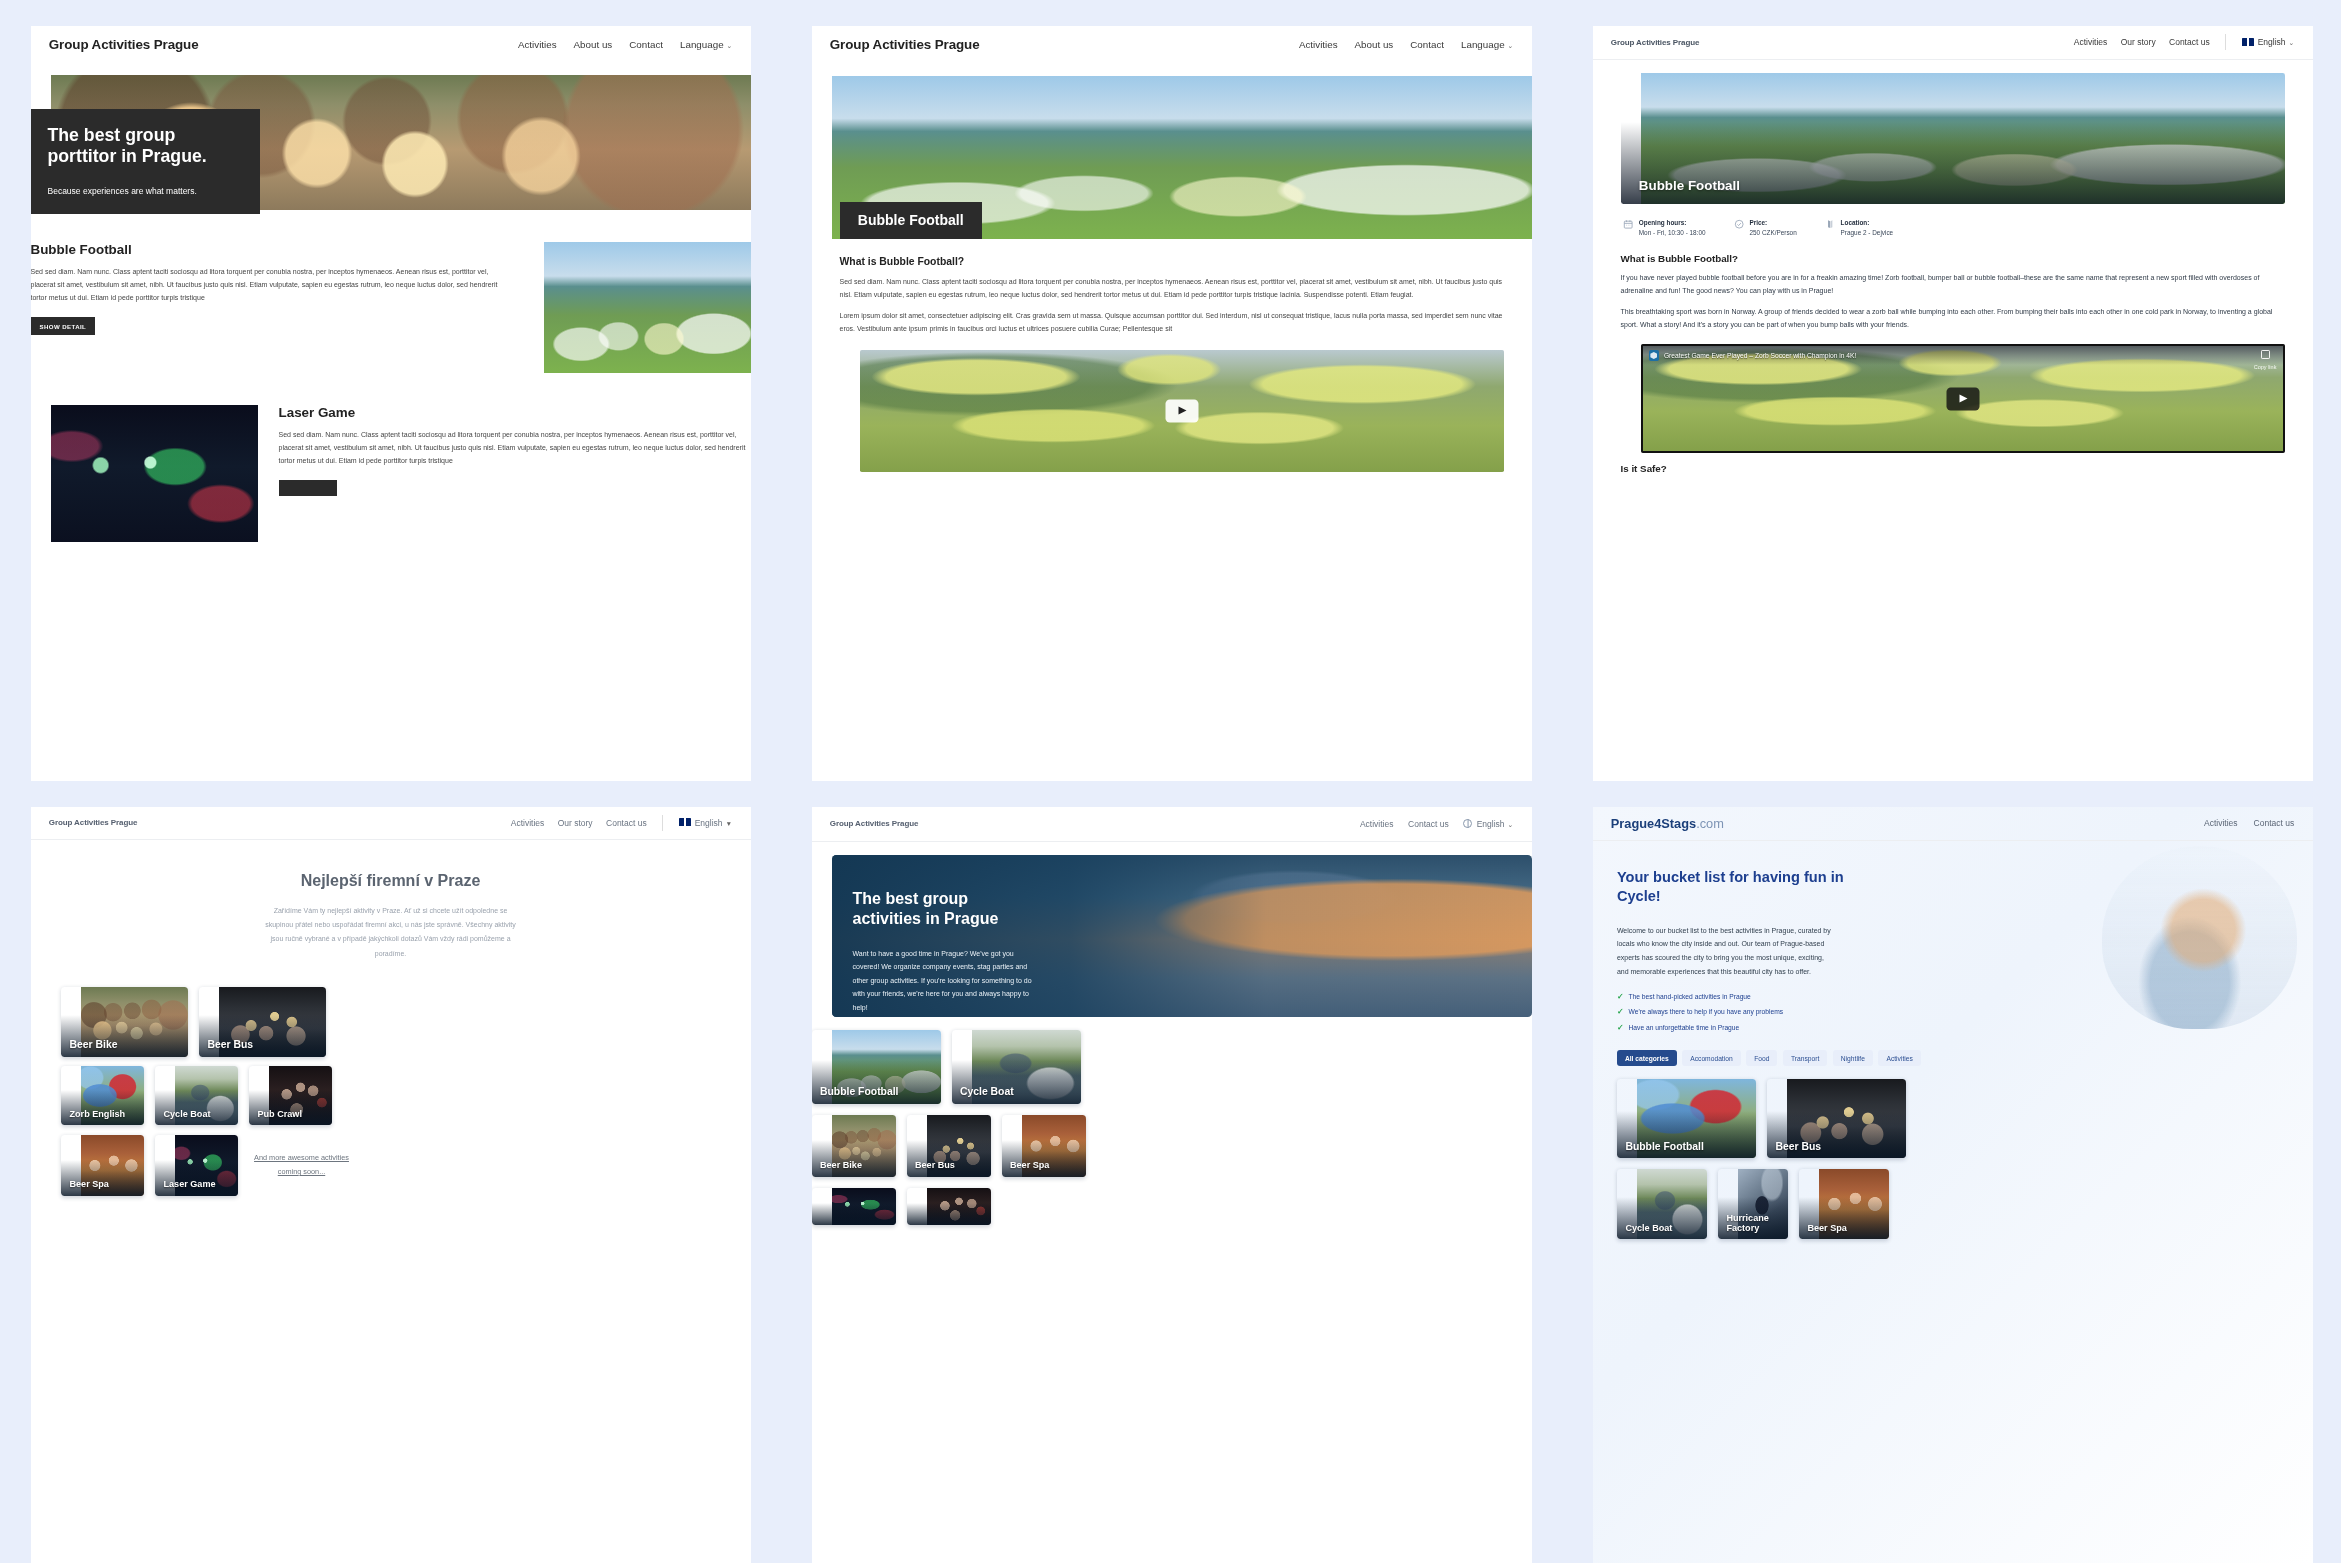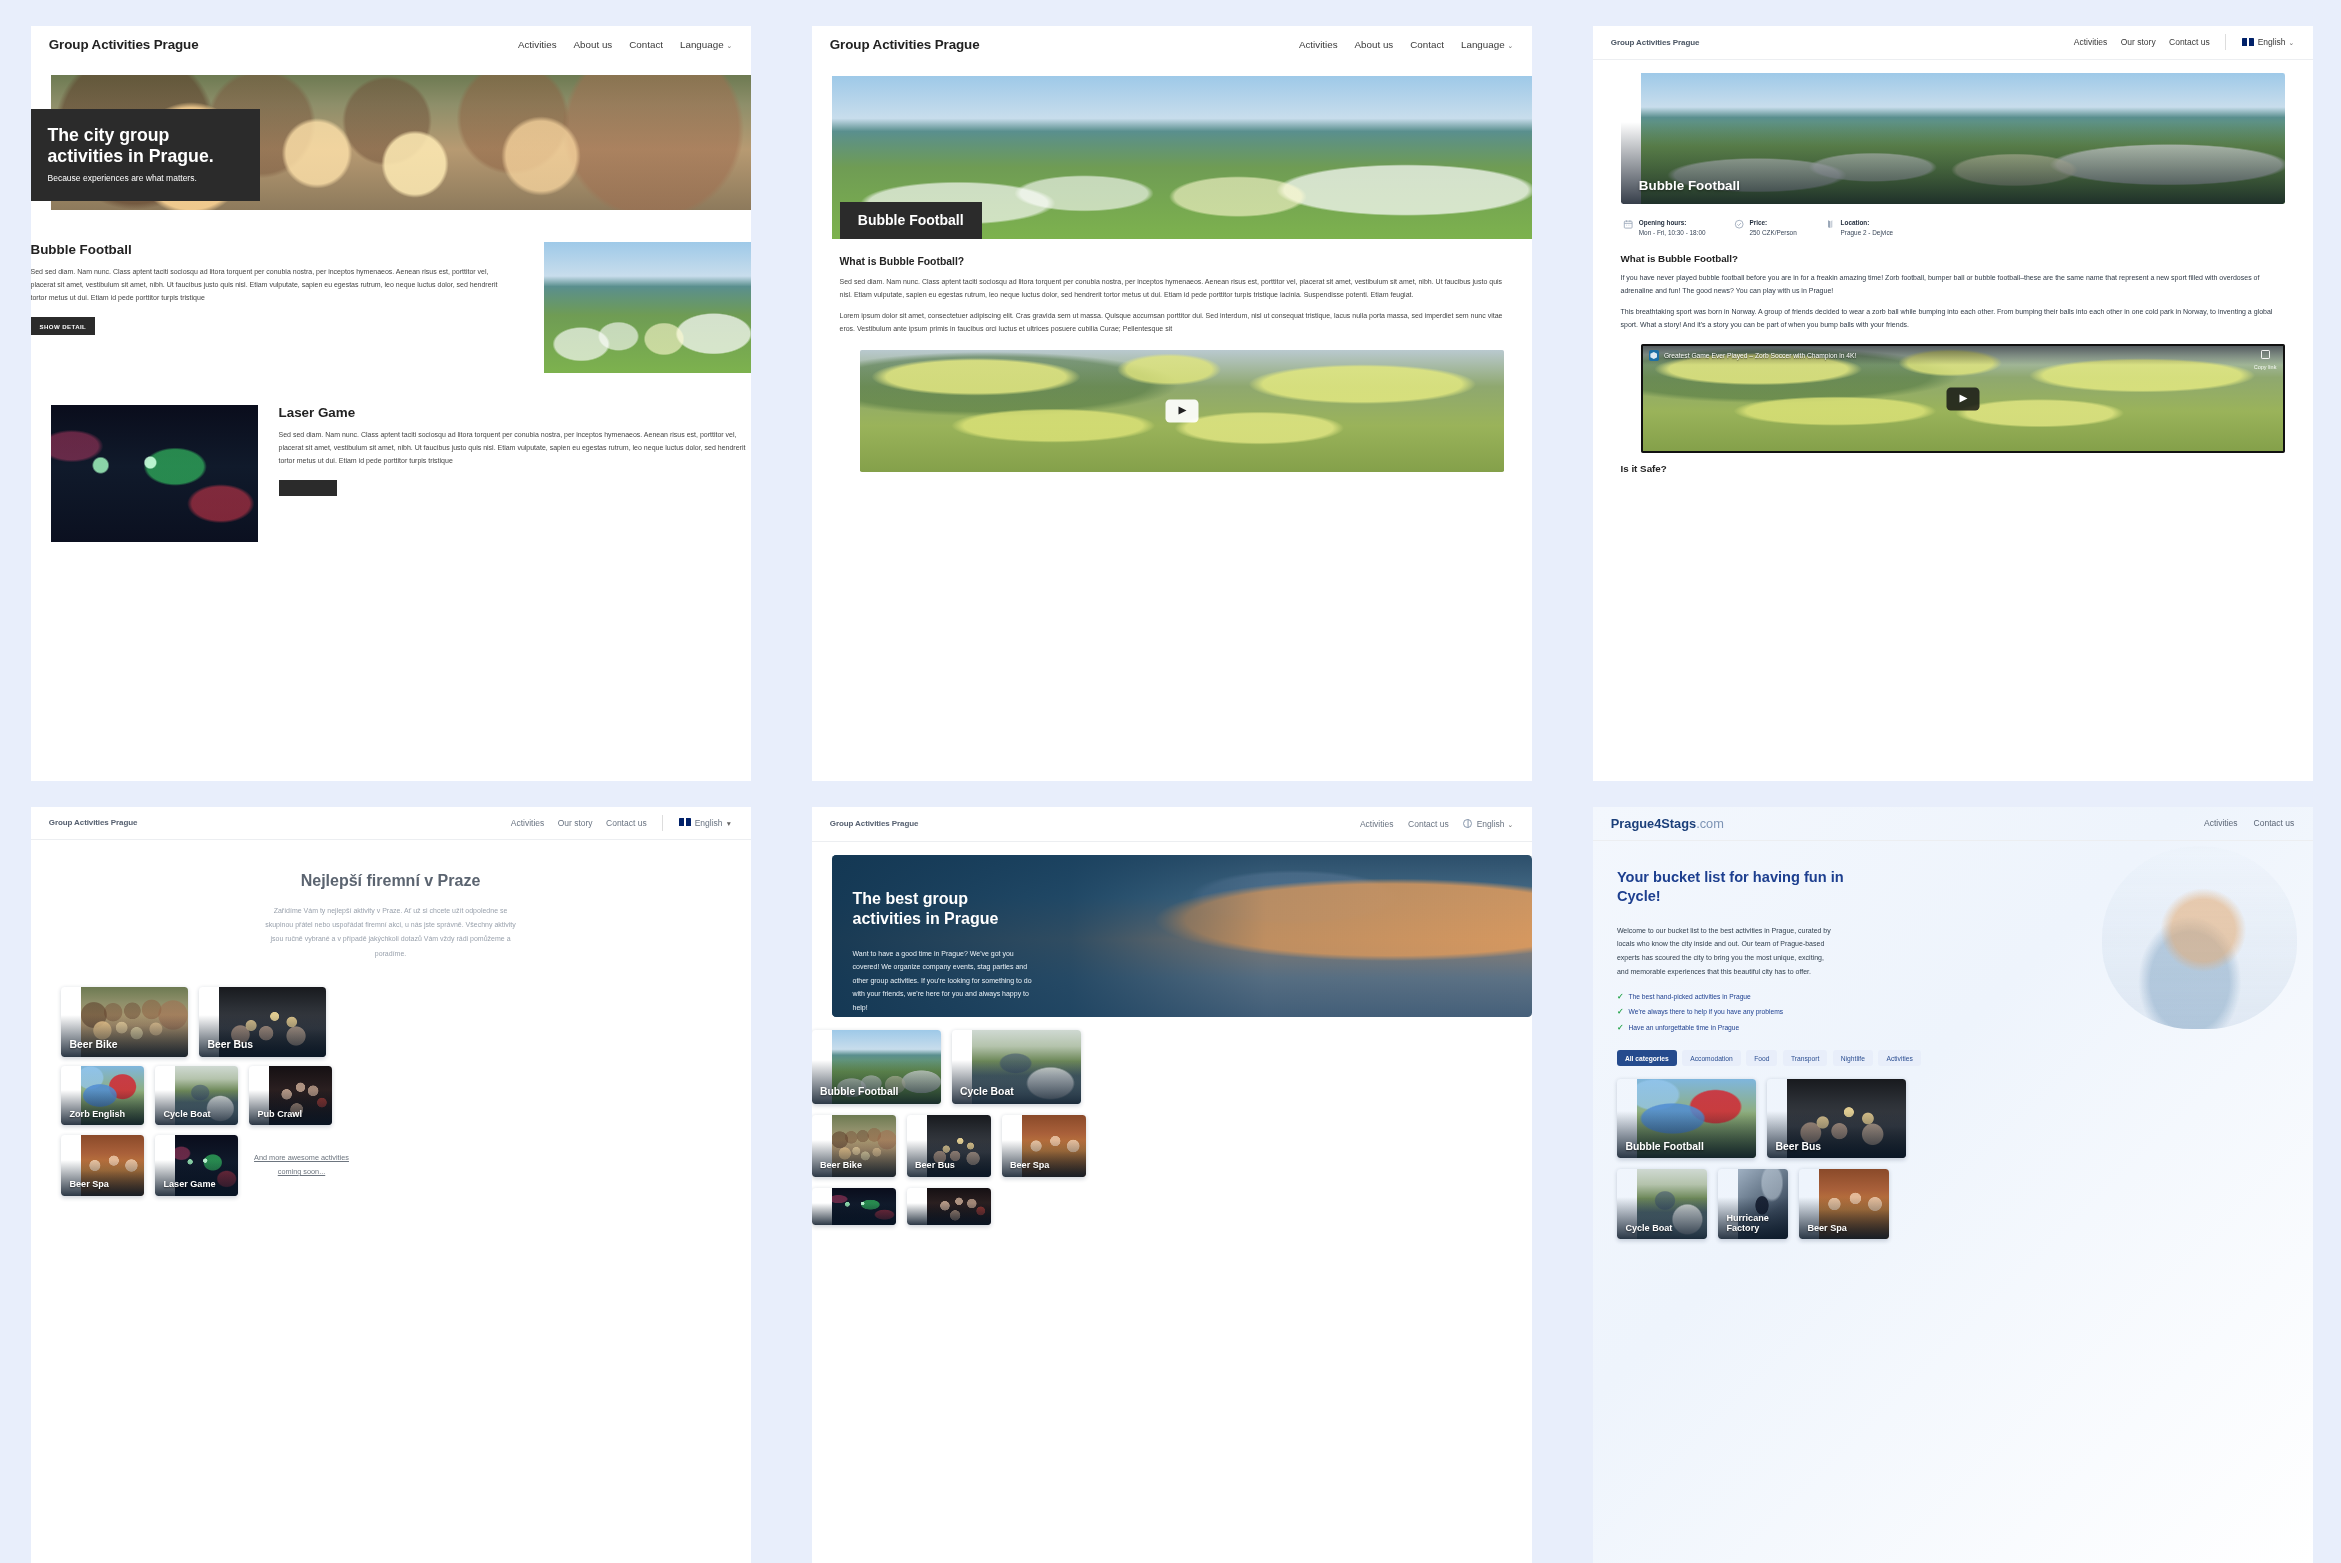--- a/index.html
+++ b/index.html
@@ -162,21 +162,21 @@
       radial-gradient(ellipse at 62% 64%, rgba(228,232,132,.8) 0 13%, transparent 15%),
       radial-gradient(ellipse at 20% 28%, rgba(70,110,60,.5) 0 22%, transparent 26%),
       linear-gradient(to bottom, #b9c9cf 0%, #8fa86f 30%, #9ab35a 62%, #84a04a 100%);
   }
 
   
   .hero-caption {
     position: absolute; background: #2b2b2b; color: #fff;
   }
   .hero-caption h1 { font-size: 17.7px; line-height: 1.22; font-weight: bold; }
-  .hero-caption p { font-size: 8.5px; margin-top: 5px; }
+  .hero-caption p { font-size: 8.5px; margin-top: 18px; }
 
   .cardgrid { display: flex; flex-wrap: wrap; gap: 11px; }
   .card {
     position: relative; border-radius: 3.7px; overflow: hidden;
     box-shadow: 0 1.2px 4.3px rgba(20,40,70,.20);
   }
   .card .ph { position: absolute; inset: 0; }
   .card::after {
     content: ""; position: absolute; left: 0; right: 0; bottom: 0; height: 60%;
     background: linear-gradient(to top, rgba(8,22,38,.85), rgba(8,22,38,0));
@@ -273,21 +273,21 @@
         <span class="navlink">Activities</span>
         <span class="navlink">About us</span>
         <span class="navlink">Contact</span>
         <span class="navlink"><span>Language</span><span class="caret">⌄</span></span>
       </div>
     </div>
 
     <div style="position:relative;margin:11px 0 0 0;height:135px;">
       <div class="ph ph-beerbike" style="position:absolute;inset:0;"></div>
       <div class="hero-caption" style="left:0;top:34px;width:229px;padding:16px 17px 18.3px 17px;">
-        <h1>The city group activities in Prague.</h1>
+        <h1>The best group porttitor in Prague.</h1>
         <p>Because experiences are what matters.</p>
       </div>
     </div>
 
     <div style="display:flex;gap:21px;margin-top:32px;align-items:flex-start;">
       <div style="flex:1;">
         <div class="sect-title">Bubble Football</div>
         <div class="body-txt" style="margin-top:9.8px;">Sed sed diam. Nam nunc. Class aptent taciti sociosqu ad litora torquent per conubia nostra, per inceptos hymenaeos. Aenean risus est, porttitor vel, placerat sit amet, vestibulum sit amet, nibh. Ut faucibus justo quis nisl. Etiam vulputate, sapien eu egestas rutrum, leo neque luctus dolor, sed hendrerit tortor metus ut dui. Etiam id pede porttitor turpis tristique</div>
         <div class="dark-btn" style="margin-top:12.2px;">SHOW DETAIL</div>
       </div>

